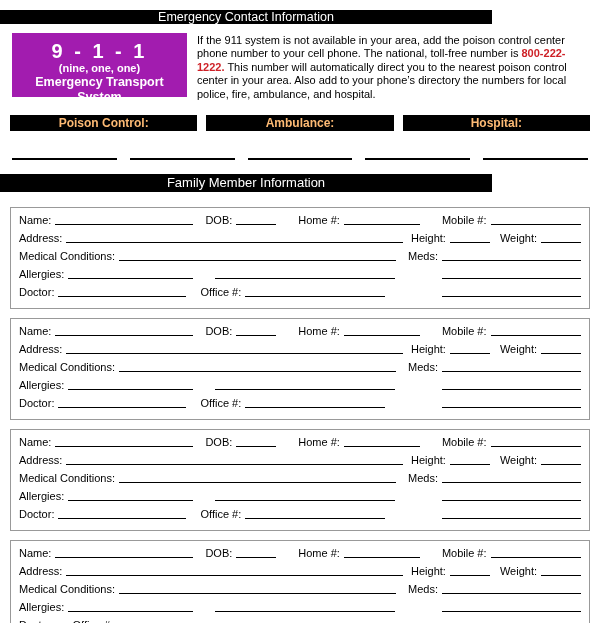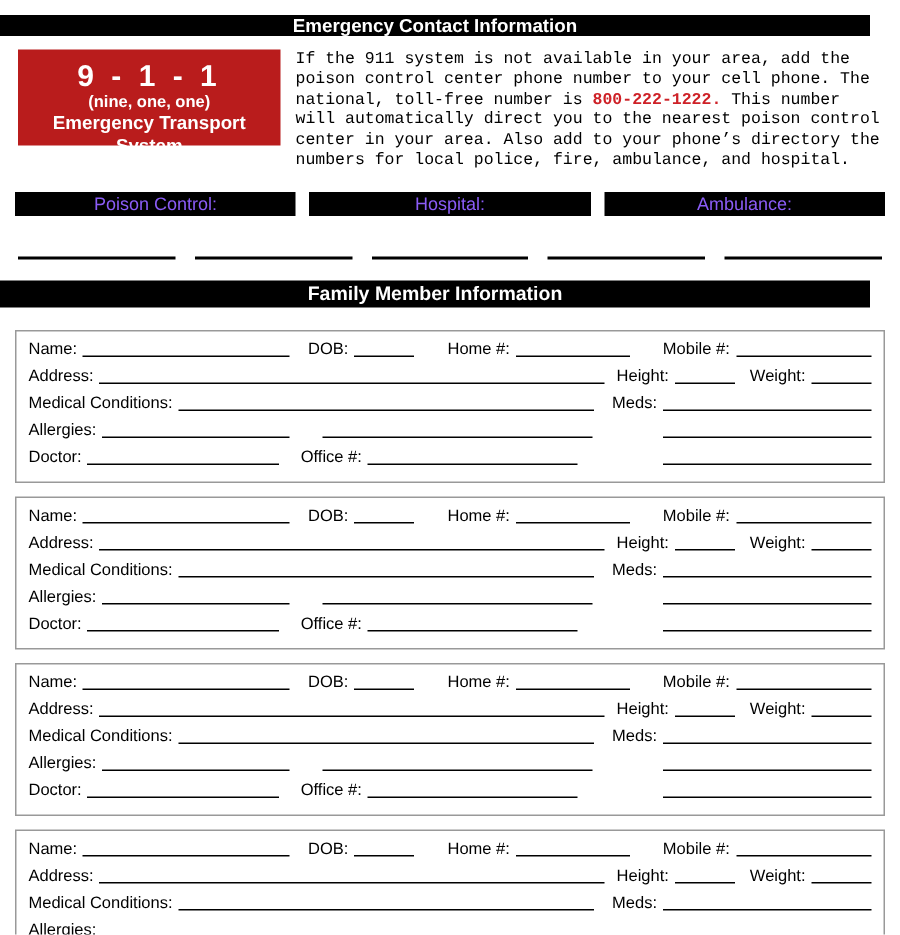--- a/index.html
+++ b/index.html
@@ -2,40 +2,40 @@
 <html><head>
 <meta charset="utf-8">
 <style>
   * { margin:0; padding:0; box-sizing:border-box; }
   html,body { background:#fff; }
   body {
     width:600px; height:623px; overflow:hidden;
     font-family:"Liberation Sans", sans-serif; color:#000;
   }
   .bar {
-    background:#000; color:#fff; font-weight:bold; text-align:center;
-    width:580px;
+    background:#000; color:#fff; font-weight:normal; text-align:center;
+    width:492px;
   }
   .bar-top   { height:14px; line-height:14px; font-size:12.5px; margin-top:10px; }
   .bar-family{ height:18px; line-height:18px; font-size:13px;  margin-top:14px; }
 
   .intro-section { display:flex; margin:9px 12px 0 12px; }
   .red-box {
-    flex:none; width:175px; height:64px; background:#b91c1c; color:#fff;
+    flex:none; width:175px; height:64px; background:#a21caf; color:#fff;
     font-weight:bold; text-align:center; padding-top:8px;
   }
   .red-line1 { font-size:20px; line-height:21px; letter-spacing:3px; }
   .red-line2 { font-size:11px;  line-height:13px; }
   .red-line3 { font-size:12.5px; line-height:15px; }
-  .intro-text { font-size:11px; line-height:13.4px; margin-left:10px; padding-top:1px;font-family:Liberation Mono, monospace; }
+  .intro-text { font-size:11px; line-height:13.4px; margin-left:10px; padding-top:1px; }
   .phone-red { color:#CE2127; font-weight:bold; }
 
   .contact-row { display:flex; gap:9px; margin:14px 10px 0 10px; }
   .contact-box {
-    flex:1; background:#000; color:#8b5cf6; font-weight:normal;
+    flex:1; background:#000; color:#fdba74; font-weight:bold;
     font-size:12px; height:16px; line-height:16px; text-align:center;
   }
   .contact-lines { display:flex; gap:13px; margin:19px 12px 0 12px; }
   .contact-line { flex:1; height:10px; border-bottom:2px solid #000; }
 
   #member-list { margin-top:15px; }
   .member-block {
     margin:8px 10px 9px 10px; height:102px;
     border:1px solid #999; padding:5px 8px;
   }
@@ -67,22 +67,22 @@
   <div class="red-box">
     <div class="red-line1">9 - 1 - 1</div>
     <div class="red-line2">(nine, one, one)</div>
     <div class="red-line3">Emergency Transport System</div>
   </div>
   <div class="intro-text"><span>If the 911 system is not available in your area, add the poison control center phone number to your cell phone. The national, toll-free number is </span><span class="phone-red">800-222-1222.</span><span> This number will automatically direct you to the nearest poison control center in your area. Also add to your phone’s directory the numbers for local police, fire, ambulance, and hospital.</span></div>
 </div>
 
 <div class="contact-row">
   <div class="contact-box">Poison Control:</div>
+  <div class="contact-box">Ambulance:</div>
   <div class="contact-box">Hospital:</div>
-  <div class="contact-box">Ambulance:</div>
 </div>
 
 <div class="contact-lines">
   <div class="contact-line"></div>
   <div class="contact-line"></div>
   <div class="contact-line"></div>
   <div class="contact-line"></div>
   <div class="contact-line"></div>
 </div>
 

